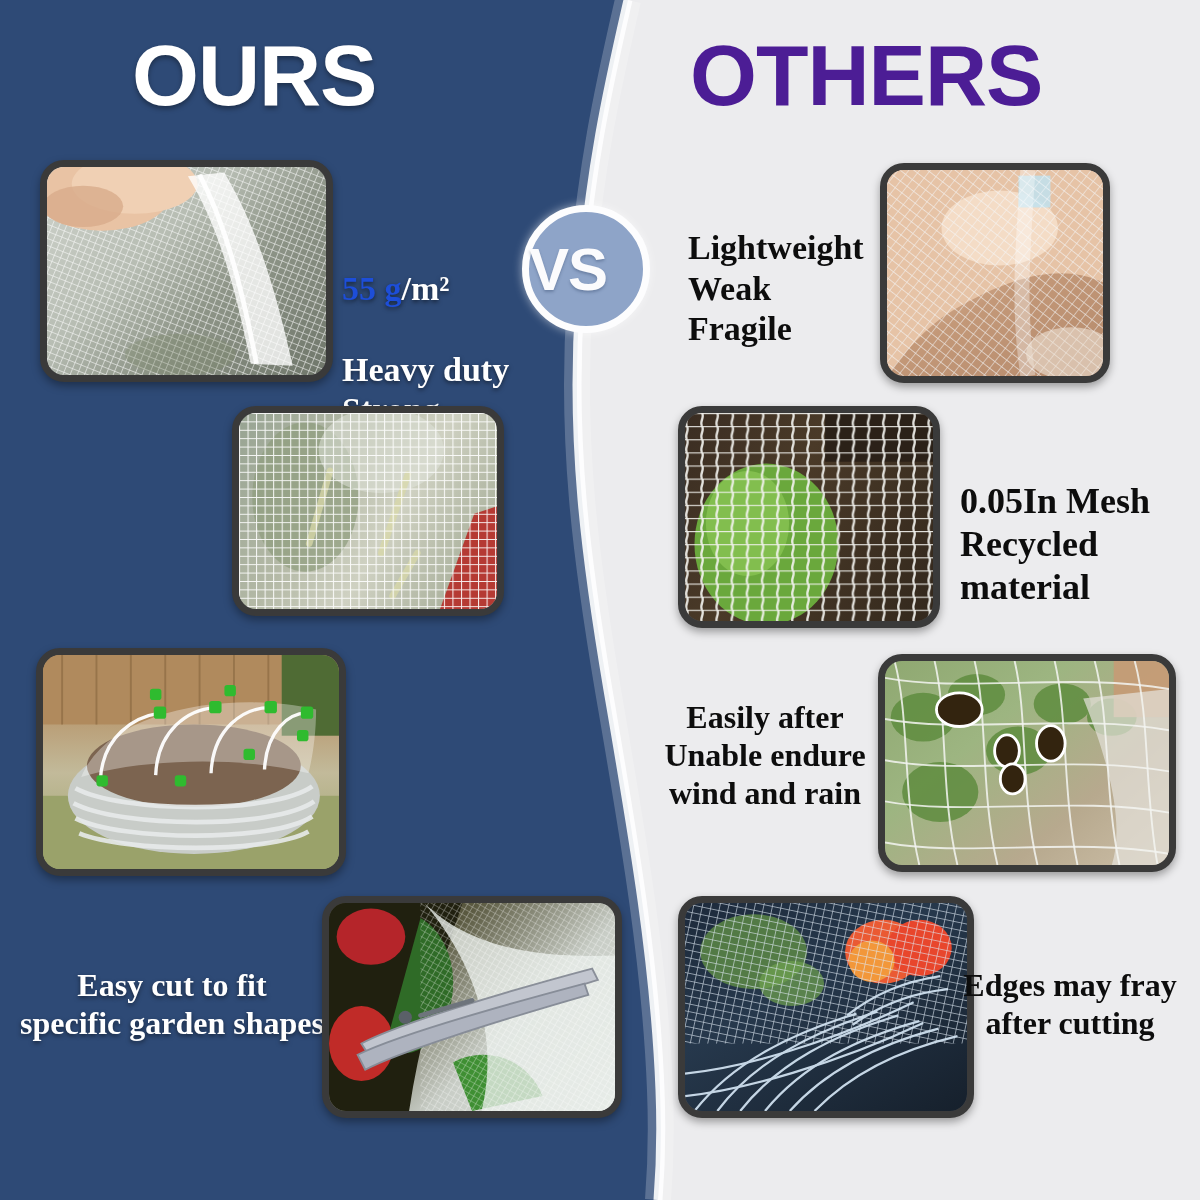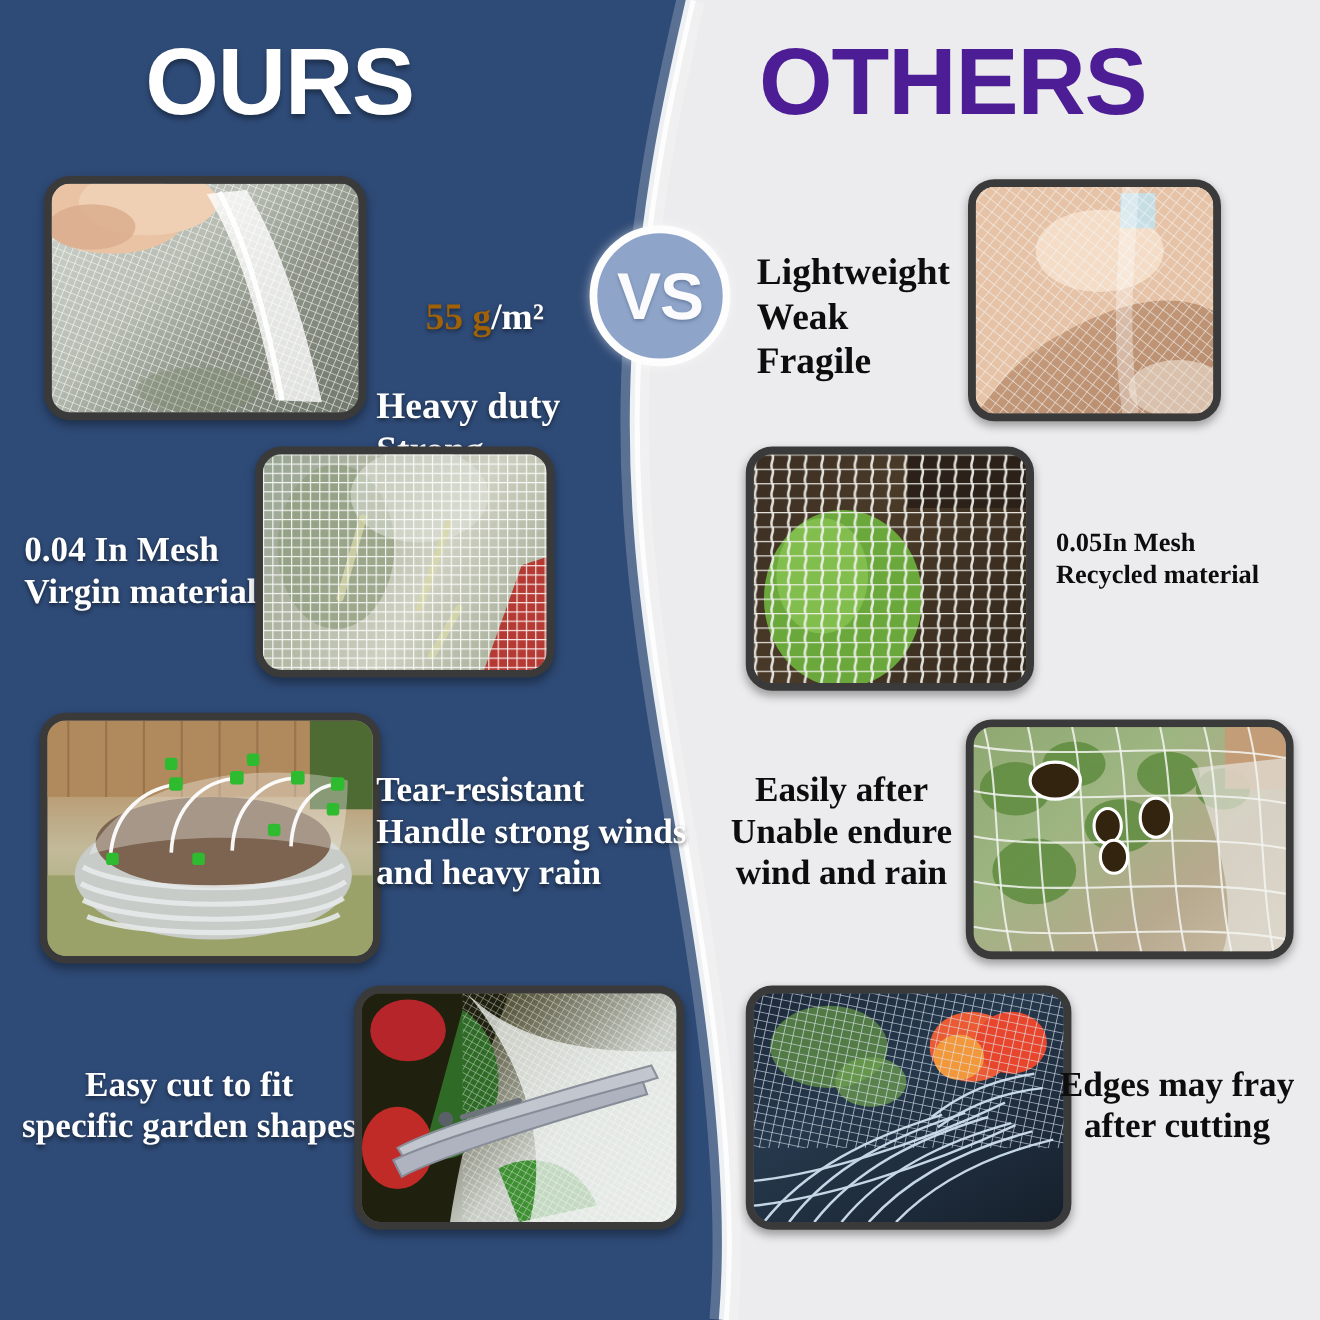--- a/index.html
+++ b/index.html
@@ -36,27 +36,27 @@
     letter-spacing: -1px;
     line-height: 1;
   }
   #hdr-ours  { left: 132px; top: 32px; color: #ffffff;
                text-shadow: 0 3px 5px rgba(0,0,0,.35); }
   #hdr-others{ left: 690px; top: 32px; color: #4c1d95; }
 
   
   #vs-badge {
     position: absolute;
-    left: 536px; top: 205px;
+    left: 522px; top: 205px;
     width: 128px; height: 128px;
     border-radius: 50%;
     background: #8ea4c8;
     border: 7px solid #fdfdfe;
     box-shadow: 0 0 10px rgba(255,255,255,.55);
-    display: flex; align-items: center; justify-content: center;
+    display: flex; align-items: center; justify-content: flex-start;
     z-index: 30;
   }
   #vs-badge span {
     font-family: "Liberation Sans", "DejaVu Sans", sans-serif;
     font-weight: bold; font-size: 60px; color: #fbfbfd;
     letter-spacing: -1px;
     text-shadow: 0 2px 3px rgba(40,60,95,.35);
   }
 
   
@@ -75,21 +75,21 @@
     position: absolute;
     font-weight: bold;
     line-height: 1.19;
     white-space: pre-line;
   }
   .txt.light { color: #ffffff; text-shadow: 0 2px 4px rgba(0,0,0,.5); }
   .txt.dark  { color: #0d0d0d; }
   .txt.c     { text-align: center; }
 
   .unit-line { font-size: 34px; }
-  .unit-red  { color: #a16207; margin-left: 45px; }
+  .unit-red  { color: #1d4ed8; }
   .unit-dark { color: #0d0d0d; }
 </style>
 </head>
 <body>
 
 <div id="stage">
 
   <div id="blue-panel"></div>
 
   <svg id="divider-glow" width="1200" height="1200" viewBox="0 0 1200 1200">
@@ -158,22 +158,20 @@
         <path d="M0,0 H230 V120 C180,96 120,120 70,150 C40,168 18,196 0,220 Z" fill="#e6c3a6"></path>
         <ellipse cx="120" cy="62" rx="62" ry="40" fill="#f6e0cb" opacity=".85"></ellipse>
         <rect x="140" y="6" width="34" height="34" fill="#bfe2ef" opacity=".85"></rect>
         <rect width="230" height="220" fill="url(#mB)"></rect>
         <path d="M150,0 C146,70 138,140 150,220" stroke="#ffffff" stroke-opacity=".35" stroke-width="16" fill="none"></path>
         <ellipse cx="196" cy="196" rx="48" ry="28" fill="#efe2d5" opacity=".6"></ellipse>
       </svg>
     </div>
   </div>
 
-  <div class="txt light" style="left:22px; top:480px; font-size:32px; width:260px;">0.04 In Mesh
-Virgin material</div>
 
   <div class="photo" style="left:232px; top:406px; width:272px; height:210px;">
     <div class="inner" style="background:linear-gradient(120deg,#97a392 0%,#b4b9a6 35%,#cfd1c2 58%,#9aa38c 100%);">
       <svg width="100%" height="100%" viewBox="0 0 272 210" preserveAspectRatio="none">
         <ellipse cx="70" cy="90" rx="56" ry="80" fill="#8f9c7e" opacity=".7"></ellipse>
         <ellipse cx="150" cy="40" rx="66" ry="46" fill="#dfe2d8" opacity=".55"></ellipse>
         <path d="M248,108 L272,100 L272,210 L212,210 Z" fill="#b53a33"></path>
         <path d="M96,62 L74,140 M178,66 L150,150 M188,150 L162,196" stroke="#d8d9a8" stroke-width="7" opacity=".75" stroke-linecap="round"></path>
         <defs>
           <pattern id="mC" width="9" height="9" patternUnits="userSpaceOnUse">
@@ -195,21 +193,21 @@
           <pattern id="mD" width="16" height="14" patternUnits="userSpaceOnUse">
             <path d="M0 0 H16" stroke="#f2f2ee" stroke-opacity=".92" stroke-width="2.4"></path>
             <path d="M2 0 C5 5 -1 9 2 14" stroke="#f2f2ee" stroke-opacity=".92" stroke-width="2.4" fill="none"></path>
           </pattern>
         </defs>
         <rect width="262" height="222" fill="url(#mD)"></rect>
       </svg>
     </div>
   </div>
 
-  <div class="txt dark" style="left:960px; top:480px; width:240px; font-size:24px;">0.05In Mesh
+  <div class="txt dark" style="left:960px; top:480px; width:240px; font-size:36px;">0.05In Mesh
 Recycled material</div>
 
   <div class="photo" style="left:36px; top:648px; width:310px; height:228px;">
     <div class="inner" style="background:linear-gradient(180deg,#a98a62 0%,#b99c74 30%,#c2ba9a 55%,#9aa469 100%);">
       <svg width="100%" height="100%" viewBox="0 0 310 228" preserveAspectRatio="none">
         <rect x="0" y="0" width="250" height="74" fill="#b08a5d"></rect>
         <g stroke="#8d6c44" stroke-width="2" opacity=".7">
           <path d="M20 0 V74 M56 0 V74 M92 0 V74 M128 0 V74 M164 0 V74 M200 0 V74 M236 0 V74"></path>
         </g>
         <rect x="250" y="0" width="60" height="86" fill="#4f6b34"></rect>
@@ -240,23 +238,20 @@
           <rect x="190" y="32" width="12" height="12" rx="3"></rect>
           <rect x="56" y="128" width="12" height="12" rx="3"></rect>
           <rect x="138" y="128" width="12" height="12" rx="3"></rect>
           <rect x="210" y="100" width="12" height="12" rx="3"></rect>
           <rect x="266" y="80" width="12" height="12" rx="3"></rect>
         </g>
       </svg>
     </div>
   </div>
 
-  <div class="txt light" style="left:342px; top:698px; width:306px; font-size:32px;">Tear-resistant
-Handle strong winds
-and heavy rain</div>
 
   <div class="txt dark c" style="left:654px; top:698px; width:222px; font-size:32px;">Easily after
 Unable endure
 wind and rain</div>
 
   <div class="photo" style="left:878px; top:654px; width:298px; height:218px;">
     <div class="inner" style="background:linear-gradient(140deg,#8fa871 0%,#9db581 35%,#b7a98e 70%,#cdbfa8 100%);">
       <svg width="100%" height="100%" viewBox="0 0 298 218" preserveAspectRatio="none">
         <g fill="#5f8c3f" opacity=".85">
           <ellipse cx="40" cy="60" rx="34" ry="26"></ellipse>

